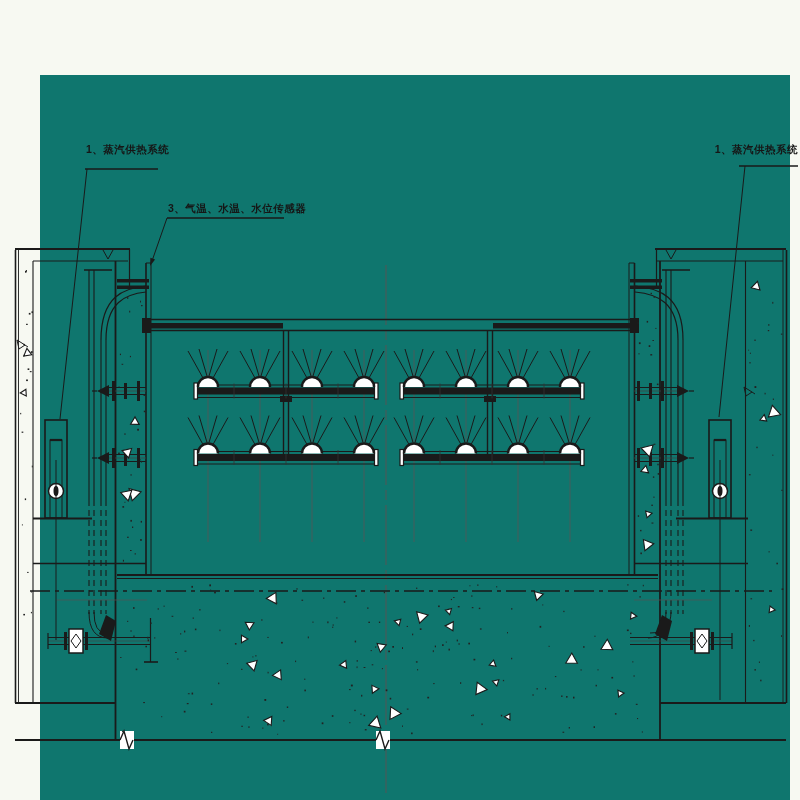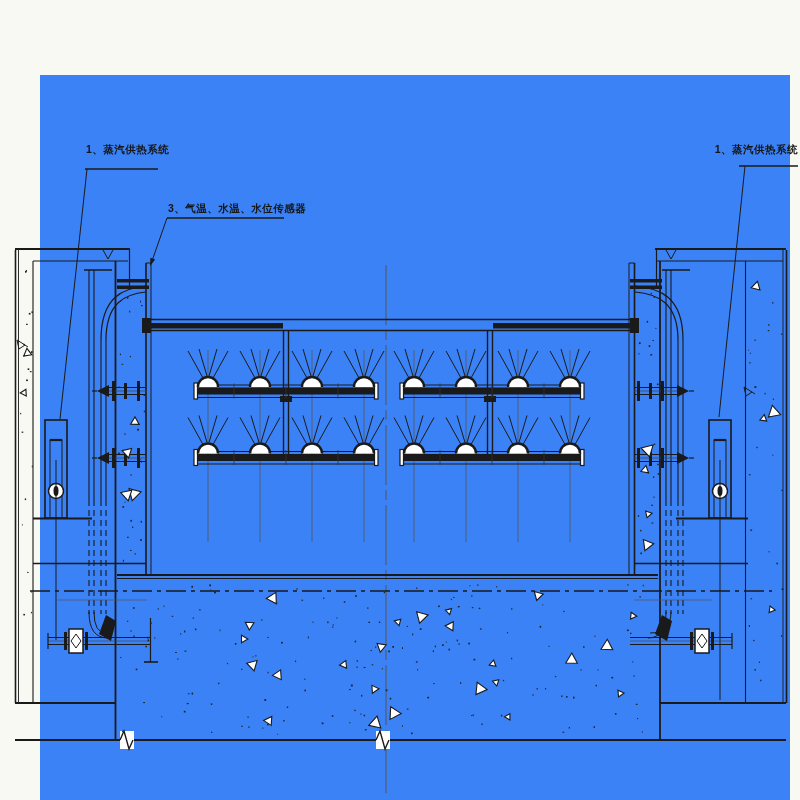--- a/index.html
+++ b/index.html
@@ -1,16 +1,16 @@
 <!DOCTYPE html>
 <html><head>
 <meta charset="utf-8">
 <style>
   html,body{margin:0;padding:0;background:#ffffff;}
-  .stage{position:relative;width:800px;height:800px;background:#3b82f6;overflow:hidden;
+  .stage{position:relative;width:800px;height:800px;background:#0f766e;overflow:hidden;
          font-family:"Liberation Sans","DejaVu Sans",sans-serif;}
   svg{position:absolute;left:0;top:0;}
   text.cad{font-family:"Liberation Sans","DejaVu Sans",sans-serif;
            font-size:10.5px;font-weight:600;fill:#161616;letter-spacing:.5px;}
 </style>
 </head>
 <body>
 
 <div class="stage">
 <svg width="800" height="800" viewBox="0 0 800 800">

